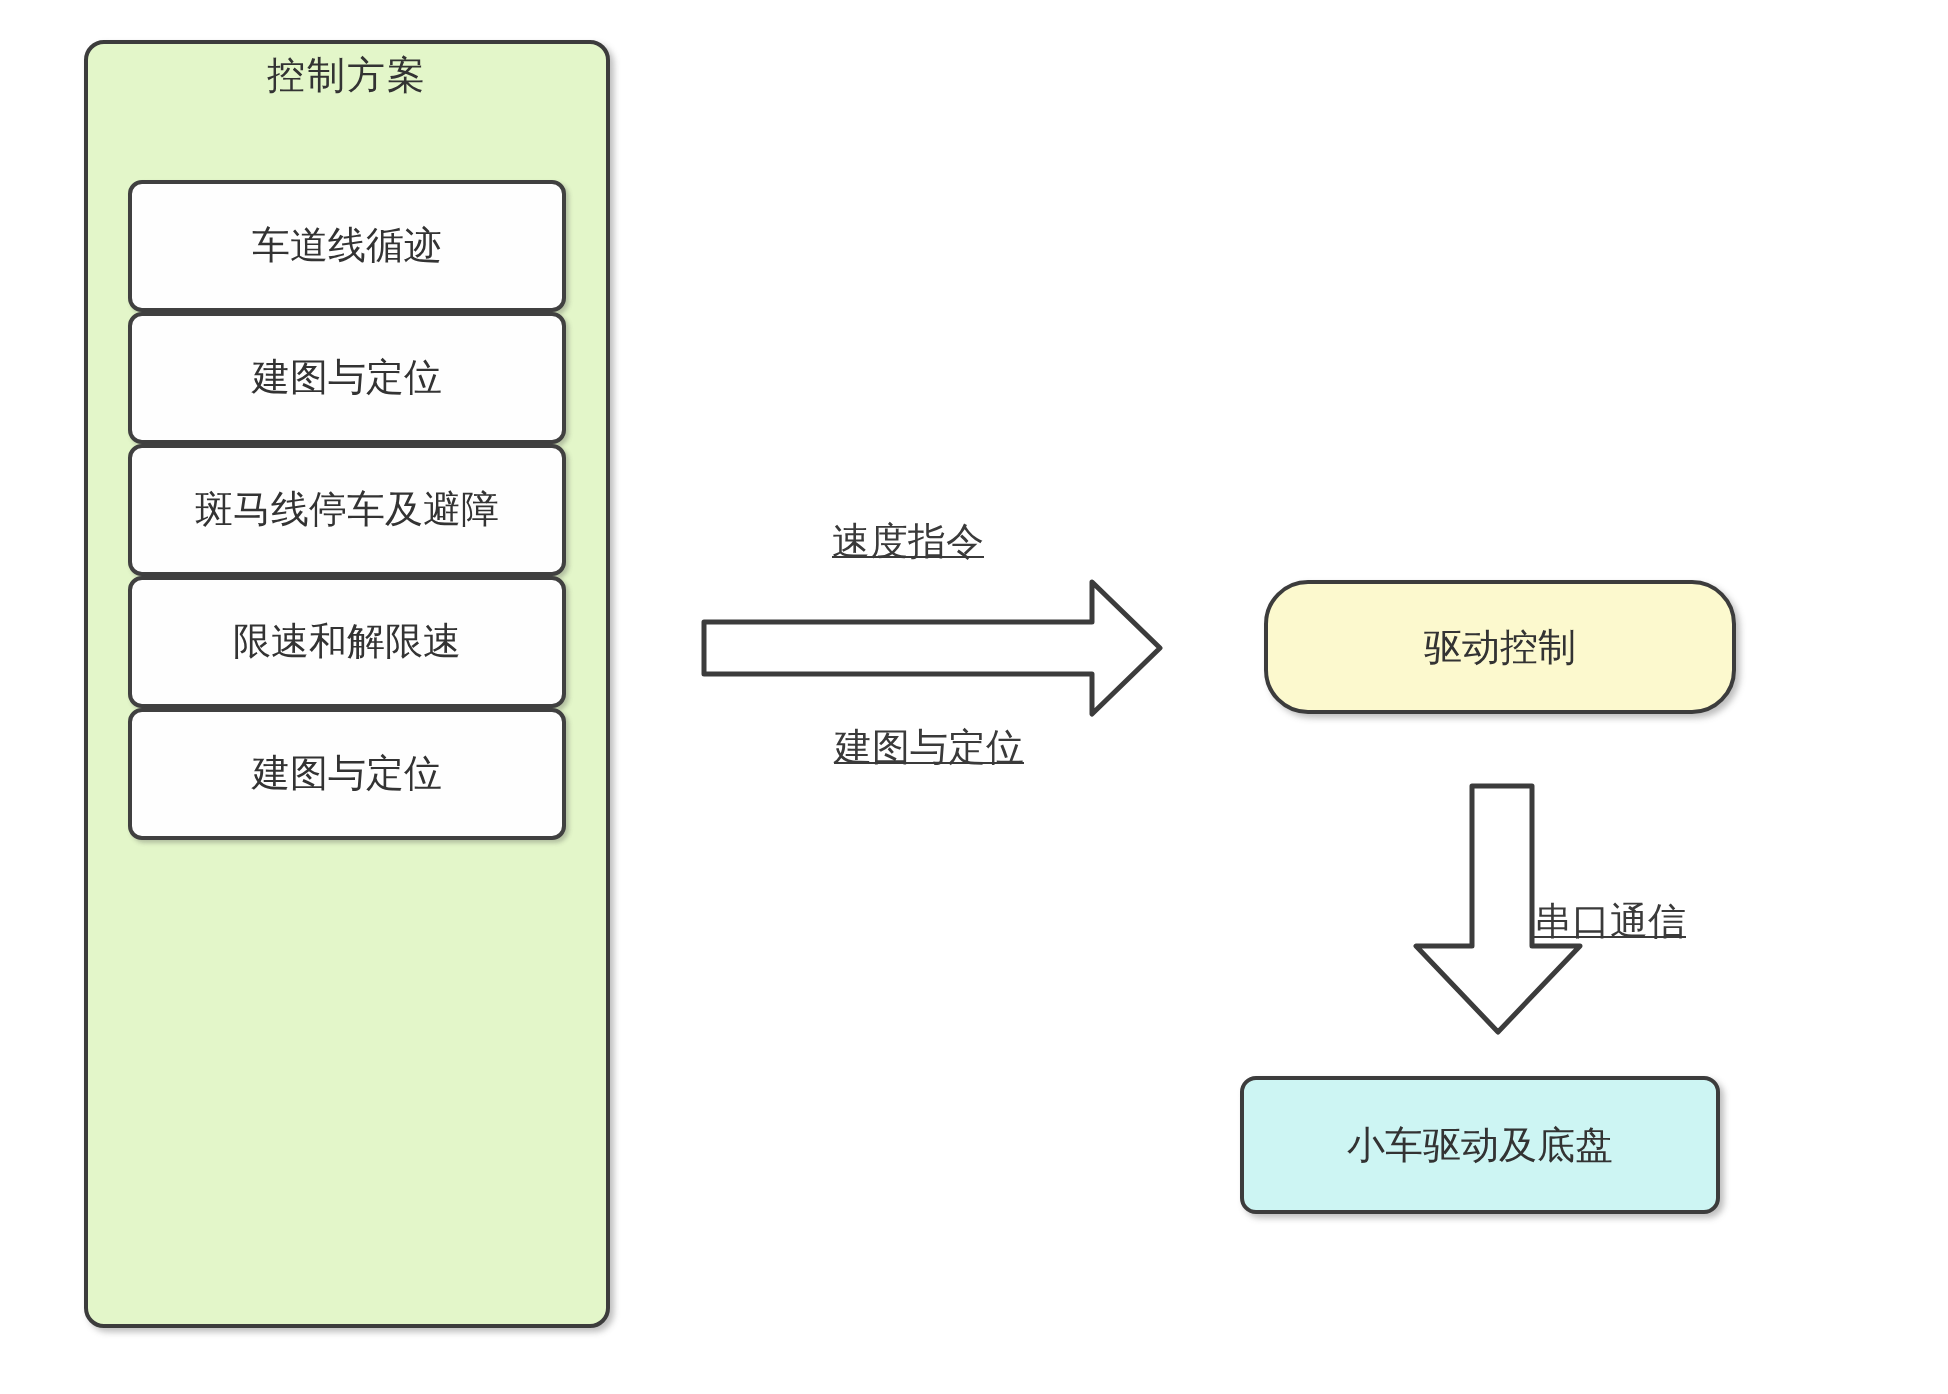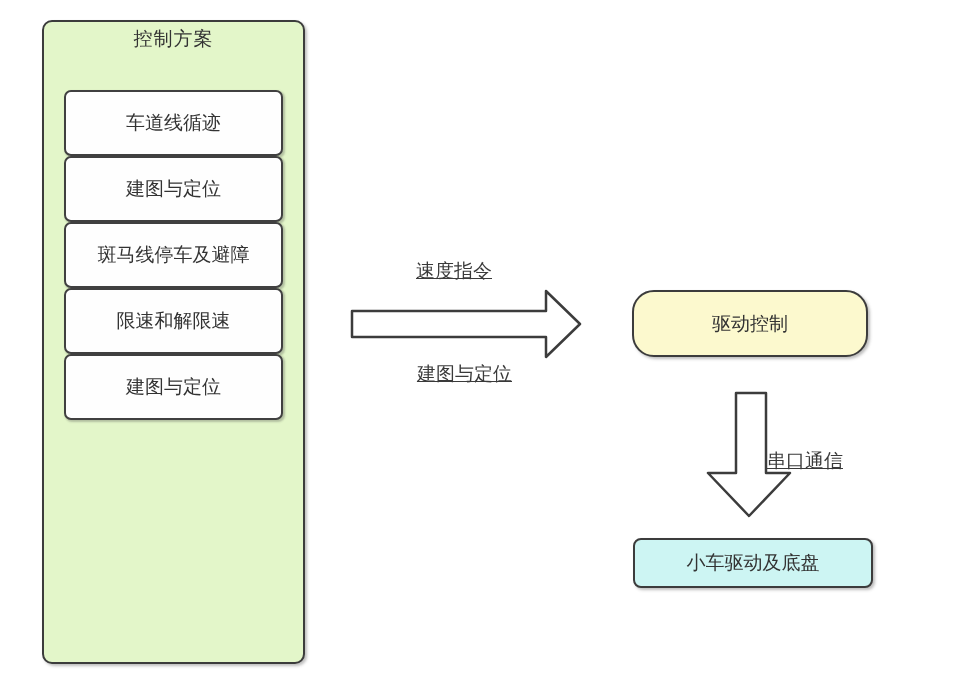--- a/index.html
+++ b/index.html
@@ -73,24 +73,24 @@
   }
   .node-drive {
     left: 632px;
     top: 290px;
     width: 236px;
     height: 67px;
     background: #fcf9ce;
     border-radius: 22px;
   }
   .node-chassis {
-    left: 633px;
+    left: 620px;
     top: 538px;
     width: 240px;
-    height: 50px;
+    height: 69px;
     background: #cdf5f3;
   }
   
   .arrow-layer {
     position: absolute;
     left: 0;
     top: 0;
     width: 974px;
     height: 697px;
     pointer-events: none;

